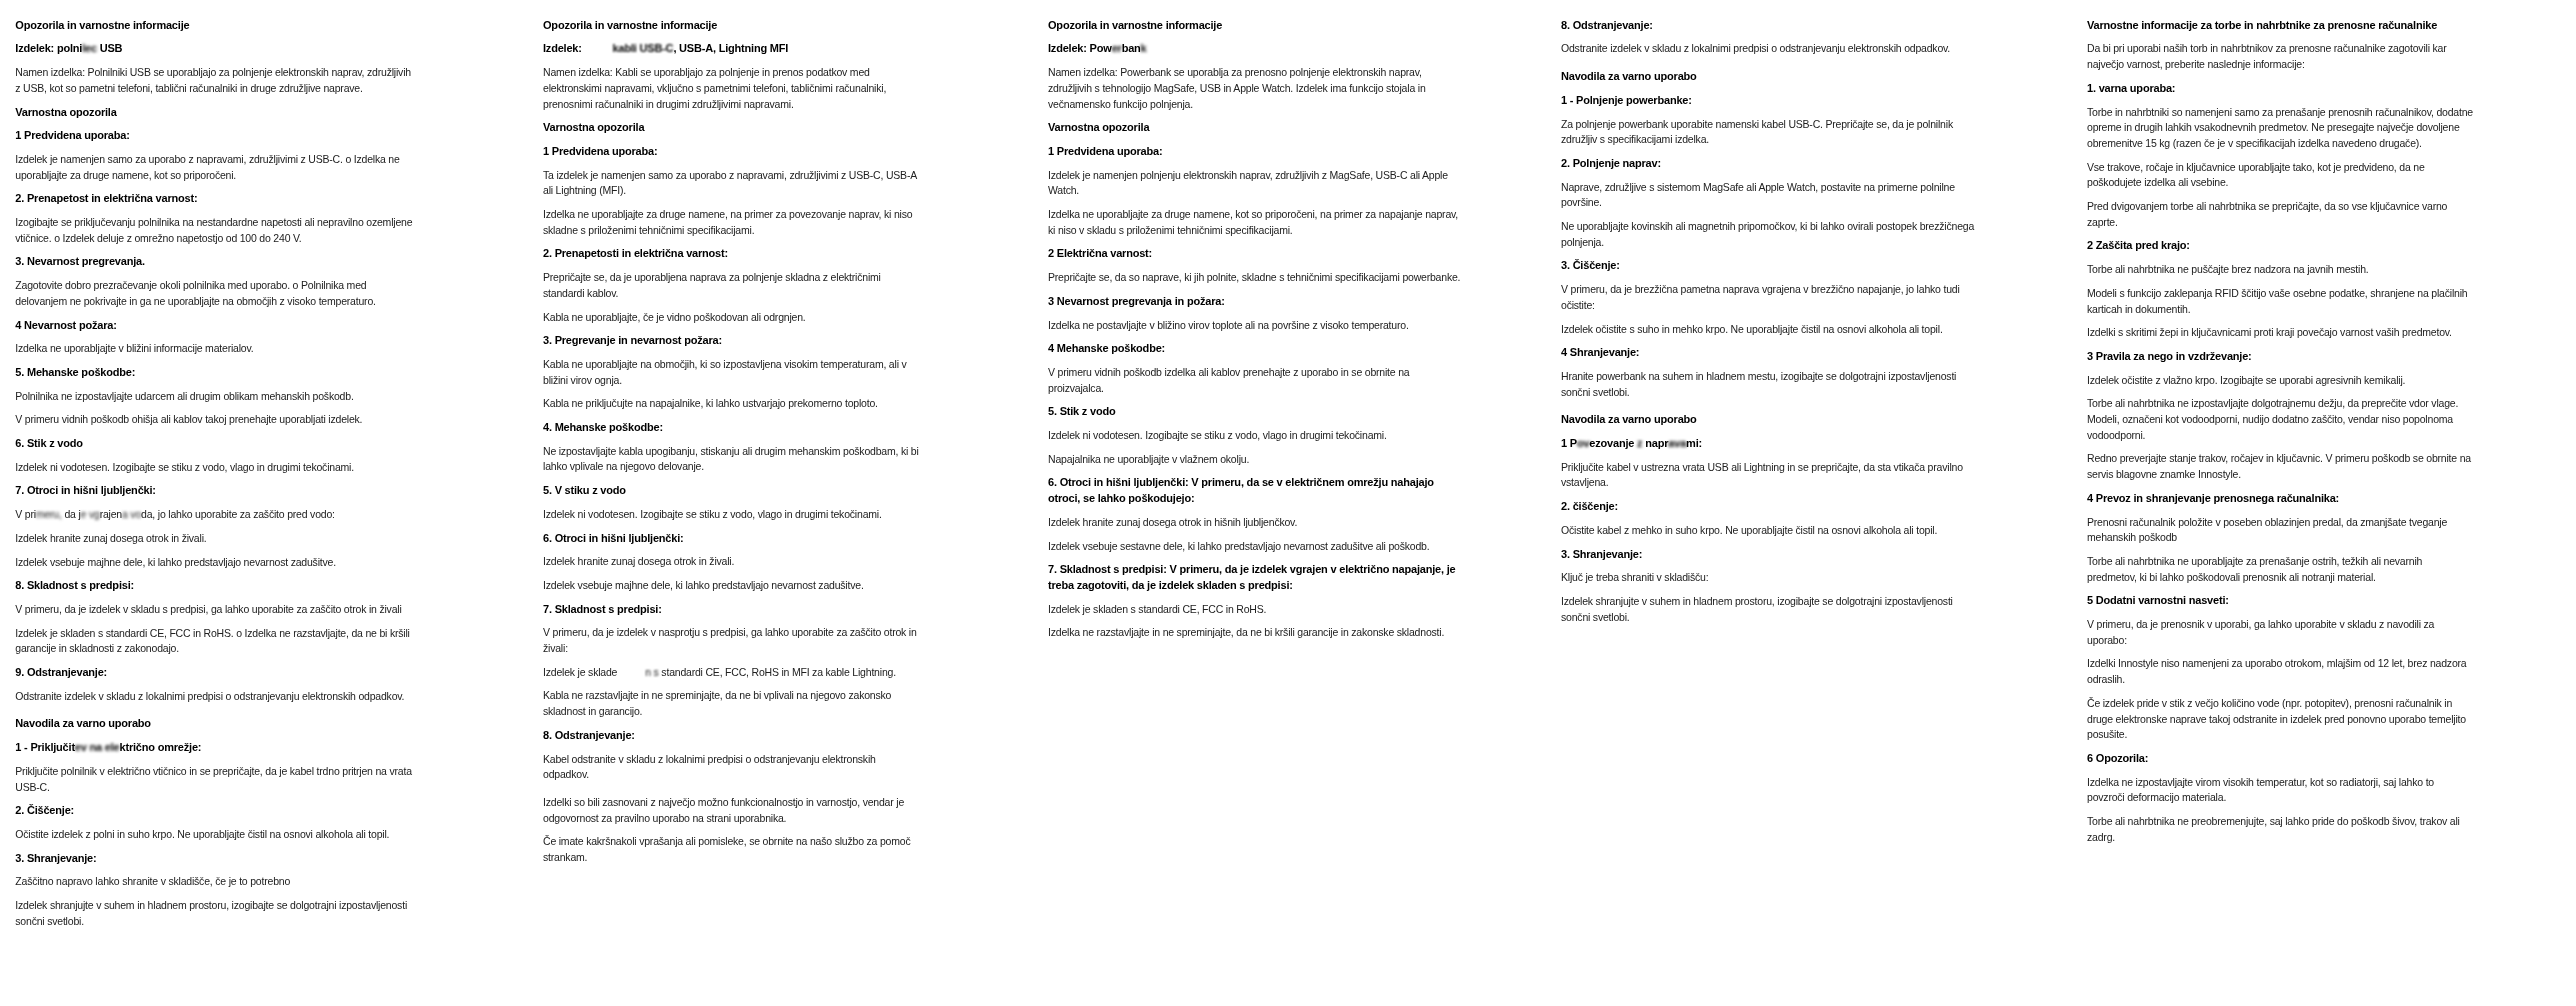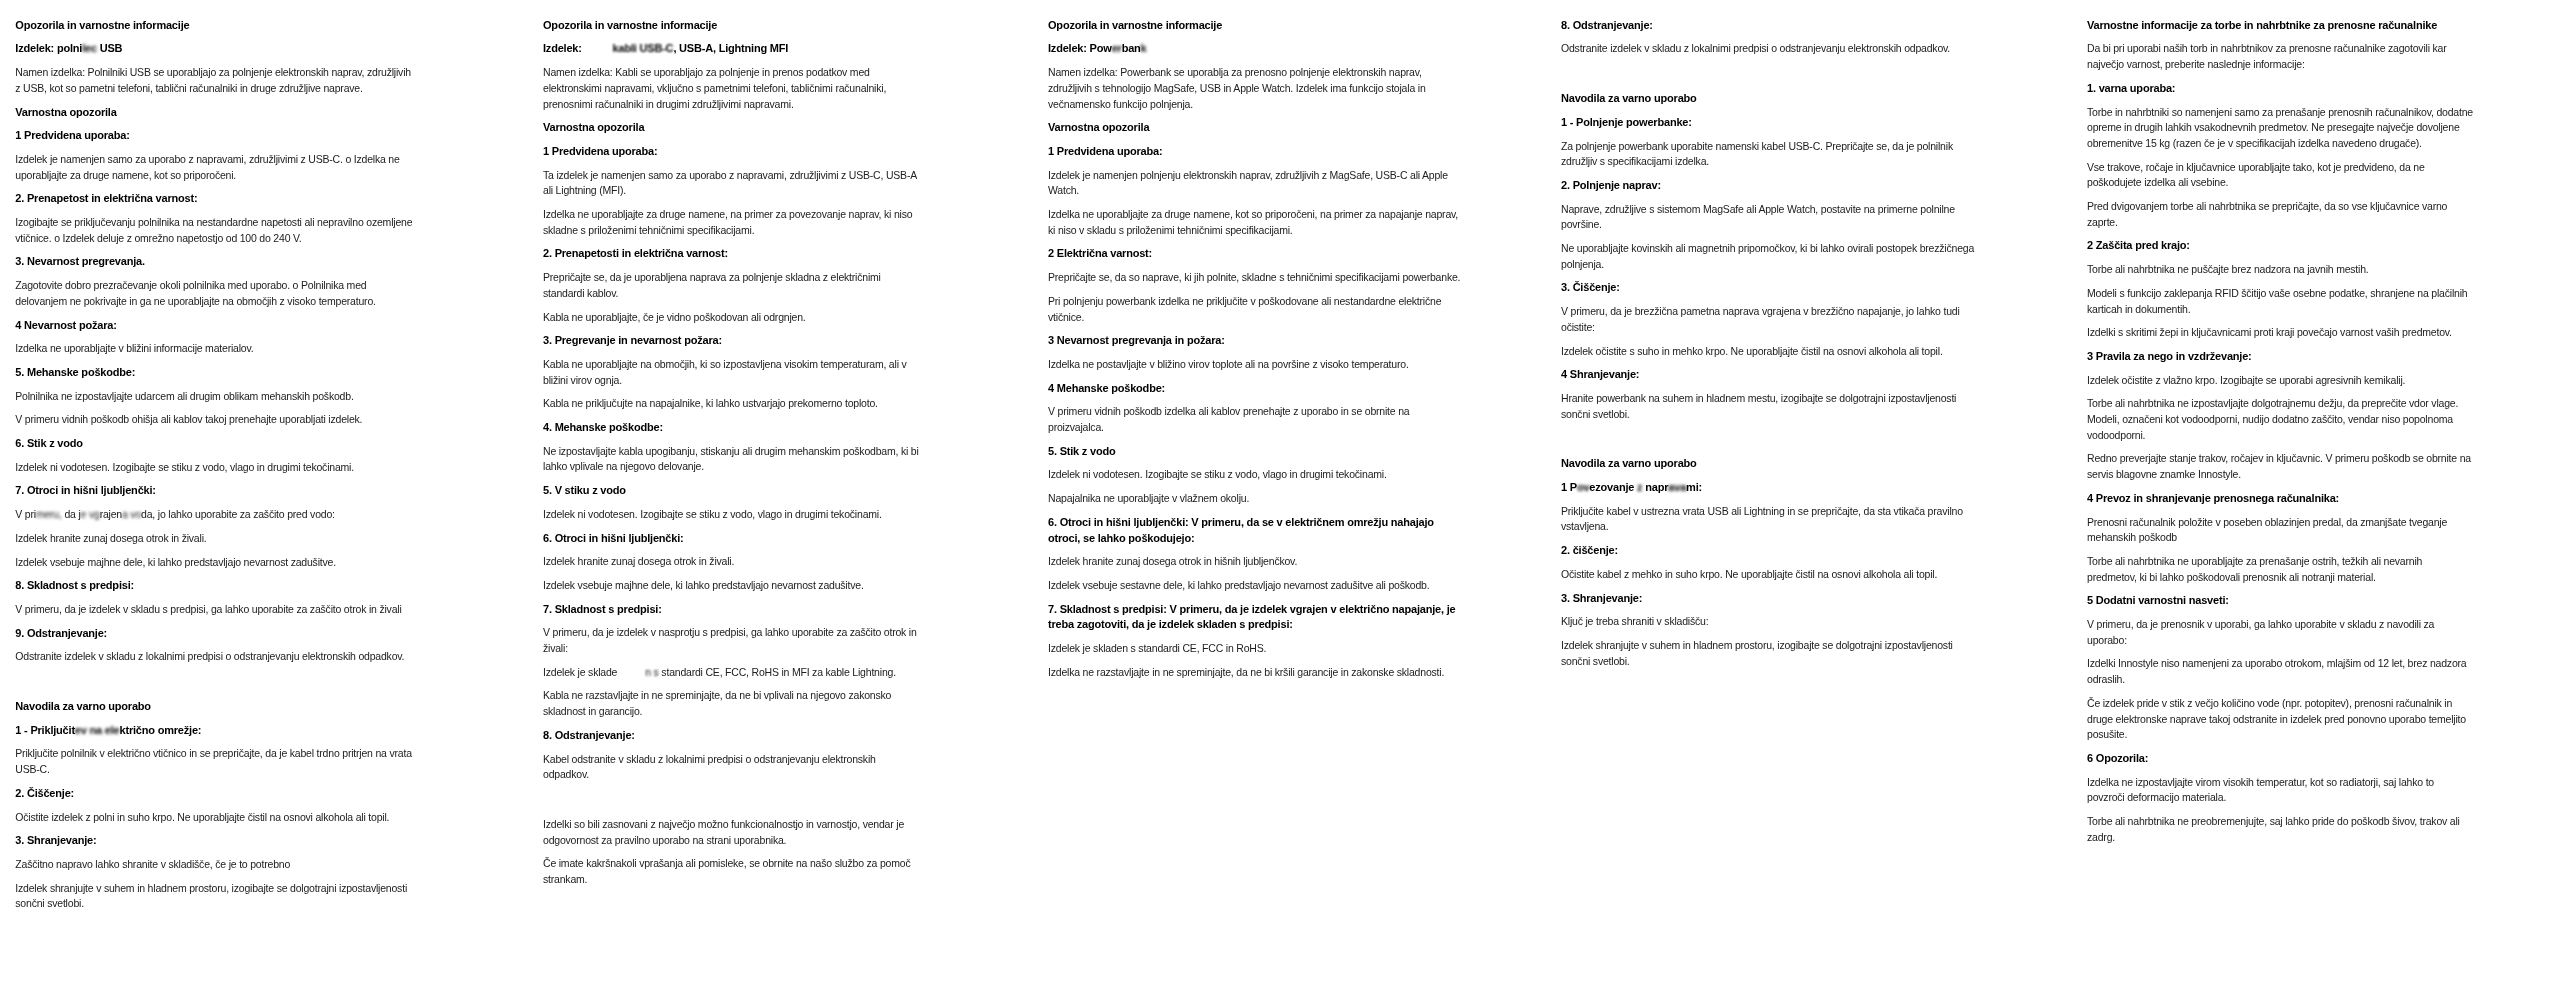--- a/index.html
+++ b/index.html
@@ -17,21 +17,21 @@
   .c4 { left: 1561px; width: 419px; }
   .c5 { left: 2087px; width: 386px; }
   .p, .h {
     font-size: 10.5px;
     line-height: 15.7px;
     letter-spacing: -0.2px;
     margin: 0 0 8px 0;
     color: #212121;
   }
   .h { font-size: 11px; font-weight: 700; color: #000000; }
-  .gap { margin-top: 34px; }
+  .gap { margin-top: 12px; }
   .blur-strong { filter: blur(1.6px); }
   .blur-light  { filter: blur(0.9px); padding-left: 28px; }
 </style>
 </head>
 <body>
 
 <div id="doc">
     <div class="col c1">
       <div class="h">Opozorila in varnostne informacije</div>
       <div class="h"><span>Izdelek: polni</span><span class="blur-strong">lec</span><span> USB</span></div>
@@ -49,20 +49,21 @@
       <div class="p">Polnilnika ne izpostavljajte udarcem ali drugim oblikam mehanskih poškodb.</div>
       <div class="p">V primeru vidnih poškodb ohišja ali kablov takoj prenehajte uporabljati izdelek.</div>
       <div class="h">6. Stik z vodo</div>
       <div class="p">Izdelek ni vodotesen. Izogibajte se stiku z vodo, vlago in drugimi tekočinami.</div>
       <div class="h">7. Otroci in hišni ljubljenčki:</div>
       <div class="p"><span>V pri</span><span class="blur-strong">meru,</span><span> da j</span><span class="blur-strong">e vg</span><span>rajen</span><span class="blur-strong">a vo</span><span>da, jo lahko uporabite za zaščito pred vodo:</span></div>
       <div class="p">Izdelek hranite zunaj dosega otrok in živali.</div>
       <div class="p">Izdelek vsebuje majhne dele, ki lahko predstavljajo nevarnost zadušitve.</div>
       <div class="h">8. Skladnost s predpisi:</div>
       <div class="p">V primeru, da je izdelek v skladu s predpisi, ga lahko uporabite za zaščito otrok in živali</div>
+      <div class="p">Izdelek je skladen s standardi CE, FCC in RoHS. o Izdelka ne razstavljajte, da ne bi kršili garancije in skladnosti z zakonodajo.</div>
       <div class="h">9. Odstranjevanje:</div>
       <div class="p">Odstranite izdelek v skladu z lokalnimi predpisi o odstranjevanju elektronskih odpadkov.</div>
       <div class="h gap">Navodila za varno uporabo</div>
       <div class="h"><span>1 - Priključit</span><span class="blur-strong">ev na ele</span><span>ktrično omrežje:</span></div>
       <div class="p">Priključite polnilnik v električno vtičnico in se prepričajte, da je kabel trdno pritrjen na vrata USB-C.</div>
       <div class="h">2. Čiščenje:</div>
       <div class="p">Očistite izdelek z polni in suho krpo. Ne uporabljajte čistil na osnovi alkohola ali topil.</div>
       <div class="h">3. Shranjevanje:</div>
       <div class="p">Zaščitno napravo lahko shranite v skladišče, če je to potrebno</div>
       <div class="p">Izdelek shranjujte v suhem in hladnem prostoru, izogibajte se dolgotrajni izpostavljenosti sončni svetlobi.</div>
@@ -100,21 +101,20 @@
     <div class="col c3">
       <div class="h">Opozorila in varnostne informacije</div>
       <div class="h"><span>Izdelek: Pow</span><span class="blur-strong">er</span><span>ban</span><span class="blur-strong">k</span></div>
       <div class="p">Namen izdelka: Powerbank se uporablja za prenosno polnjenje elektronskih naprav, združljivih s tehnologijo MagSafe, USB in Apple Watch. Izdelek ima funkcijo stojala in večnamensko funkcijo polnjenja.</div>
       <div class="h">Varnostna opozorila</div>
       <div class="h">1 Predvidena uporaba:</div>
       <div class="p">Izdelek je namenjen polnjenju elektronskih naprav, združljivih z MagSafe, USB-C ali Apple Watch.</div>
       <div class="p">Izdelka ne uporabljajte za druge namene, kot so priporočeni, na primer za napajanje naprav, ki niso v skladu s priloženimi tehničnimi specifikacijami.</div>
       <div class="h">2 Električna varnost:</div>
       <div class="p">Prepričajte se, da so naprave, ki jih polnite, skladne s tehničnimi specifikacijami powerbanke.</div>
-      <div class="p">Pri polnjenju powerbank izdelka ne priključite v poškodovane ali nestandardne električne vtičnice.</div>
       <div class="h">3 Nevarnost pregrevanja in požara:</div>
       <div class="p">Izdelka ne postavljajte v bližino virov toplote ali na površine z visoko temperaturo.</div>
       <div class="h">4 Mehanske poškodbe:</div>
       <div class="p">V primeru vidnih poškodb izdelka ali kablov prenehajte z uporabo in se obrnite na proizvajalca.</div>
       <div class="h">5. Stik z vodo</div>
       <div class="p">Izdelek ni vodotesen. Izogibajte se stiku z vodo, vlago in drugimi tekočinami.</div>
       <div class="p">Napajalnika ne uporabljajte v vlažnem okolju.</div>
       <div class="h">6. Otroci in hišni ljubljenčki: V primeru, da se v električnem omrežju nahajajo otroci, se lahko poškodujejo:</div>
       <div class="p">Izdelek hranite zunaj dosega otrok in hišnih ljubljenčkov.</div>
       <div class="p">Izdelek vsebuje sestavne dele, ki lahko predstavljajo nevarnost zadušitve ali poškodb.</div>

